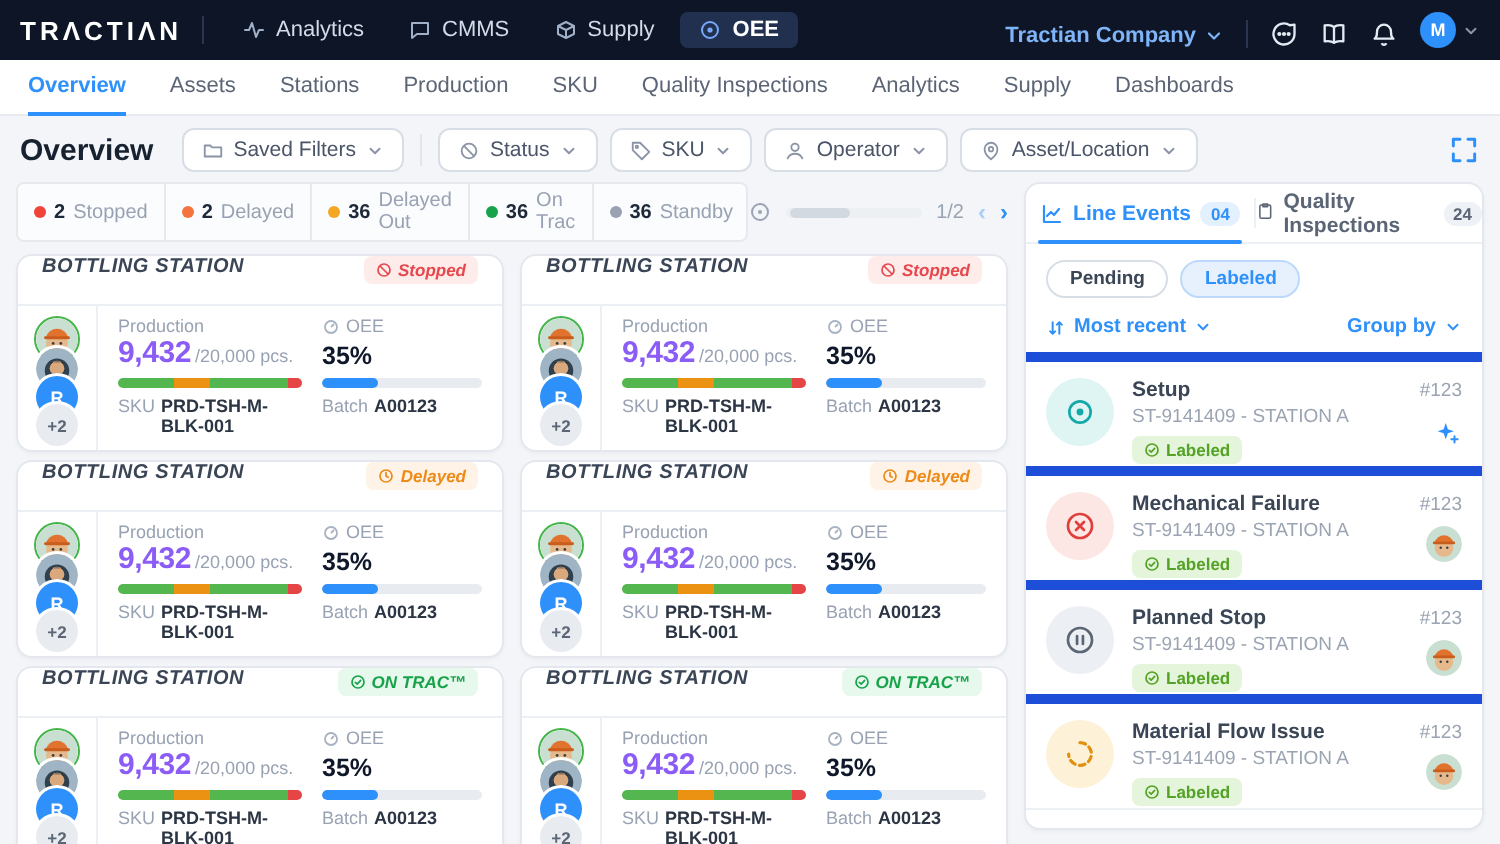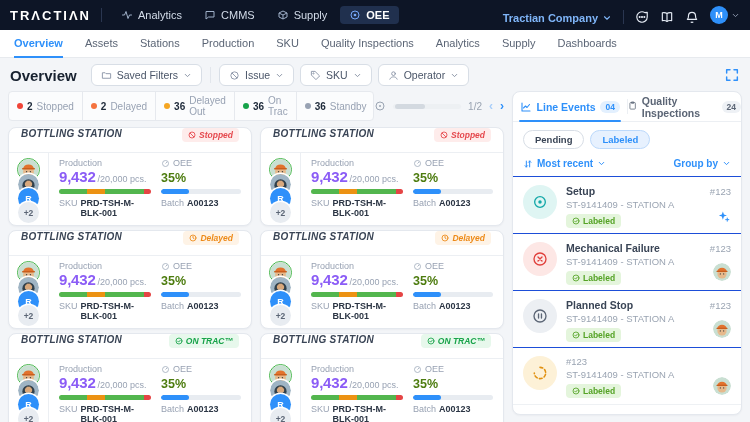--- a/index.html
+++ b/index.html
@@ -88,21 +88,21 @@
   .stk-r { background:#2E90FA; color:#fff; font-size:9px; font-weight:700; display:flex; align-items:center; justify-content:center; }
   .stk-more { background:#E8ECF1; color:#5B6575; font-size:8.5px; font-weight:700; display:flex; align-items:center; justify-content:center; }
   .card-content { flex:1; padding:5px 10px 7px 10px; display:flex; flex-direction:column; }
   .cc-row { display:flex; }
   .cc-left { flex:1; padding-right:10px; }
   .cc-right { width:80px; flex:none; }
   .lbl { font-size:9px; color:#98A2B3; display:flex; align-items:center; gap:3px; }
   .lbl .licon { width:9px; height:9px; color:#A8B2C1; }
   .prod-val { font-size:15px; font-weight:800; color:#8b5cf6; letter-spacing:-.2px; }
   .prod-total { font-size:9px; color:#98A2B3; margin-left:2px; }
-  .oee-val { font-size:12.5px; font-weight:700; color:#4d7c0f; padding-top:3px; }
+  .oee-val { font-size:12.5px; font-weight:700; color:#0f172a; padding-top:3px; }
   .bar { height:5px; border-radius:3px; overflow:hidden; display:flex; margin-top:4px; }
   .bar .seg { height:100%; }
   .oee-track { height:5px; border-radius:3px; background:#E8ECF1; margin-top:4px; overflow:hidden; }
   .oee-fill { height:100%; background:#2E90FA; border-radius:3px; }
   .foot { display:flex; margin-top:auto; font-size:9px; align-items:baseline; }
   .fl { color:#98A2B3; margin-right:3px; }
   .fv { color:#2B3544; font-weight:700; }
 
   
   .panel { flex:1; background:#fff; border:1px solid #E4E8EE; border-radius:8px; height:324px;
@@ -120,21 +120,21 @@
   .chips { display:flex; gap:6px; padding:8px 10px 5px 10px; }
   .chip { font-size:9.5px; font-weight:600; padding:3px 11px; border-radius:11px; border:1px solid #D8DEE6;
     color:#3A4556; background:#fff; cursor:pointer; }
   .chip.active { background:#E7F1FE; border-color:#BCD9FB; color:#2E90FA; }
   .sortrow { display:flex; align-items:center; padding:4px 10px 7px 10px;text-align:right; }
   .sort-left { display:flex; align-items:center; gap:4px; color:#2E90FA; font-size:10px; font-weight:600; cursor:pointer; }
   .sort-left .sicon { width:10px; height:10px; }
   .sort-left .chev-ic, .group .chev-ic { width:9px; height:9px; }
   .group { margin-left:auto; color:#2E90FA; font-size:10px; font-weight:600; display:flex; align-items:center; gap:4px; cursor:pointer; }
   .events { flex:1; display:flex; flex-direction:column; }
-  .event { display:flex; padding:8px 10px; border-top:1px solid #1d4ed8; position:relative; height:57px; min-height:57px; }
+  .event { display:flex; padding:8px 10px; border-top:5px solid #1d4ed8; position:relative; height:57px; min-height:57px; }
   .e-icon { width:34px; height:34px; border-radius:50%; display:flex; align-items:center; justify-content:center; flex:none; }
   .e-icon svg { width:16px; height:16px; }
   .e-icon.setup { background:#DFF5F3; color:#14A8A8; }
   .e-icon.failure { background:#FDE7E5; color:#E0403C; }
   .e-icon.pause { background:#ECEFF3; color:#5B6575; }
   .e-icon.flow { background:#FDF1D7; color:#E1900F; }
   .e-main { flex:1; margin-left:9px; min-width:0; }
   .e-top { display:flex; align-items:baseline; }
   .e-title { font-size:10.5px; font-weight:700; color:#3A4556; flex:1; }
   .e-id { font-size:9.5px; color:#9AA4B2; }
@@ -260,21 +260,21 @@
         </span>
       </div>
       <div class="f-sep"></div>
       <div class="filter-btn">
         <span class="ficon">
           <svg viewBox="0 0 24 24" fill="none" stroke="currentColor" stroke-width="2">
             <circle cx="12" cy="12" r="8"></circle>
             <path d="M6.5 6.5l11 11"></path>
           </svg>
         </span>
-        <span>Issue</span>
+        <span>Status</span>
         <span class="chev-ic">
           <svg viewBox="0 0 24 24" fill="none" stroke="currentColor" stroke-width="2.6" stroke-linecap="round" stroke-linejoin="round">
             <path d="M6 9l6 6 6-6"></path>
           </svg>
         </span>
       </div>
       <div class="filter-btn">
         <span class="ficon">
           <svg viewBox="0 0 24 24" fill="none" stroke="currentColor" stroke-width="2" stroke-linejoin="round">
             <path d="M3 3h8l10 10-8 8L3 11z"></path>
@@ -289,20 +289,34 @@
         </span>
       </div>
       <div class="filter-btn">
         <span class="ficon">
           <svg viewBox="0 0 24 24" fill="none" stroke="currentColor" stroke-width="2" stroke-linecap="round">
             <circle cx="12" cy="8" r="4"></circle>
             <path d="M4 20c1.5-3.5 4.5-5 8-5s6.5 1.5 8 5"></path>
           </svg>
         </span>
         <span>Operator</span>
+        <span class="chev-ic">
+          <svg viewBox="0 0 24 24" fill="none" stroke="currentColor" stroke-width="2.6" stroke-linecap="round" stroke-linejoin="round">
+            <path d="M6 9l6 6 6-6"></path>
+          </svg>
+        </span>
+      </div>
+      <div class="filter-btn">
+        <span class="ficon">
+          <svg viewBox="0 0 24 24" fill="none" stroke="currentColor" stroke-width="2" stroke-linejoin="round">
+            <path d="M12 21s7-5.5 7-11a7 7 0 1 0-14 0c0 5.5 7 11 7 11z"></path>
+            <circle cx="12" cy="10" r="2.4"></circle>
+          </svg>
+        </span>
+        <span>Asset/Location</span>
         <span class="chev-ic">
           <svg viewBox="0 0 24 24" fill="none" stroke="currentColor" stroke-width="2.6" stroke-linecap="round" stroke-linejoin="round">
             <path d="M6 9l6 6 6-6"></path>
           </svg>
         </span>
       </div>
     </div>
   <span class="expand-btn">
       <svg viewBox="0 0 24 24" fill="none" stroke="currentColor" stroke-width="2.2" stroke-linecap="round" stroke-linejoin="round">
         <path d="M4 9V4h5M15 4h5v5M20 15v5h-5M9 20H4v-5"></path>
@@ -1040,20 +1054,21 @@
         </div>
 
   <div class="event">
     <div class="e-icon flow">
             <svg viewBox="0 0 24 24" fill="none" stroke="currentColor" stroke-width="2.4" stroke-linecap="round">
               <path d="M12 3.5a8.5 8.5 0 1 1-8.5 8.5" stroke-dasharray="4.2 3.4"></path>
             </svg>
           </div>
     <div class="e-main">
       <div class="e-top">
+        <span class="e-title">Material Flow Issue</span>
         <span class="e-id">#123</span>
       </div>
       <div class="e-sub">ST-9141409 - STATION A</div>
       <span class="e-badge">
         <span class="bicon">
                 <svg viewBox="0 0 24 24" fill="none" stroke="currentColor" stroke-width="2.6" stroke-linecap="round" stroke-linejoin="round">
                   <circle cx="12" cy="12" r="9"></circle>
                   <path d="M8 12.5l2.8 2.8L16 9.5"></path>
                 </svg>
               </span>

